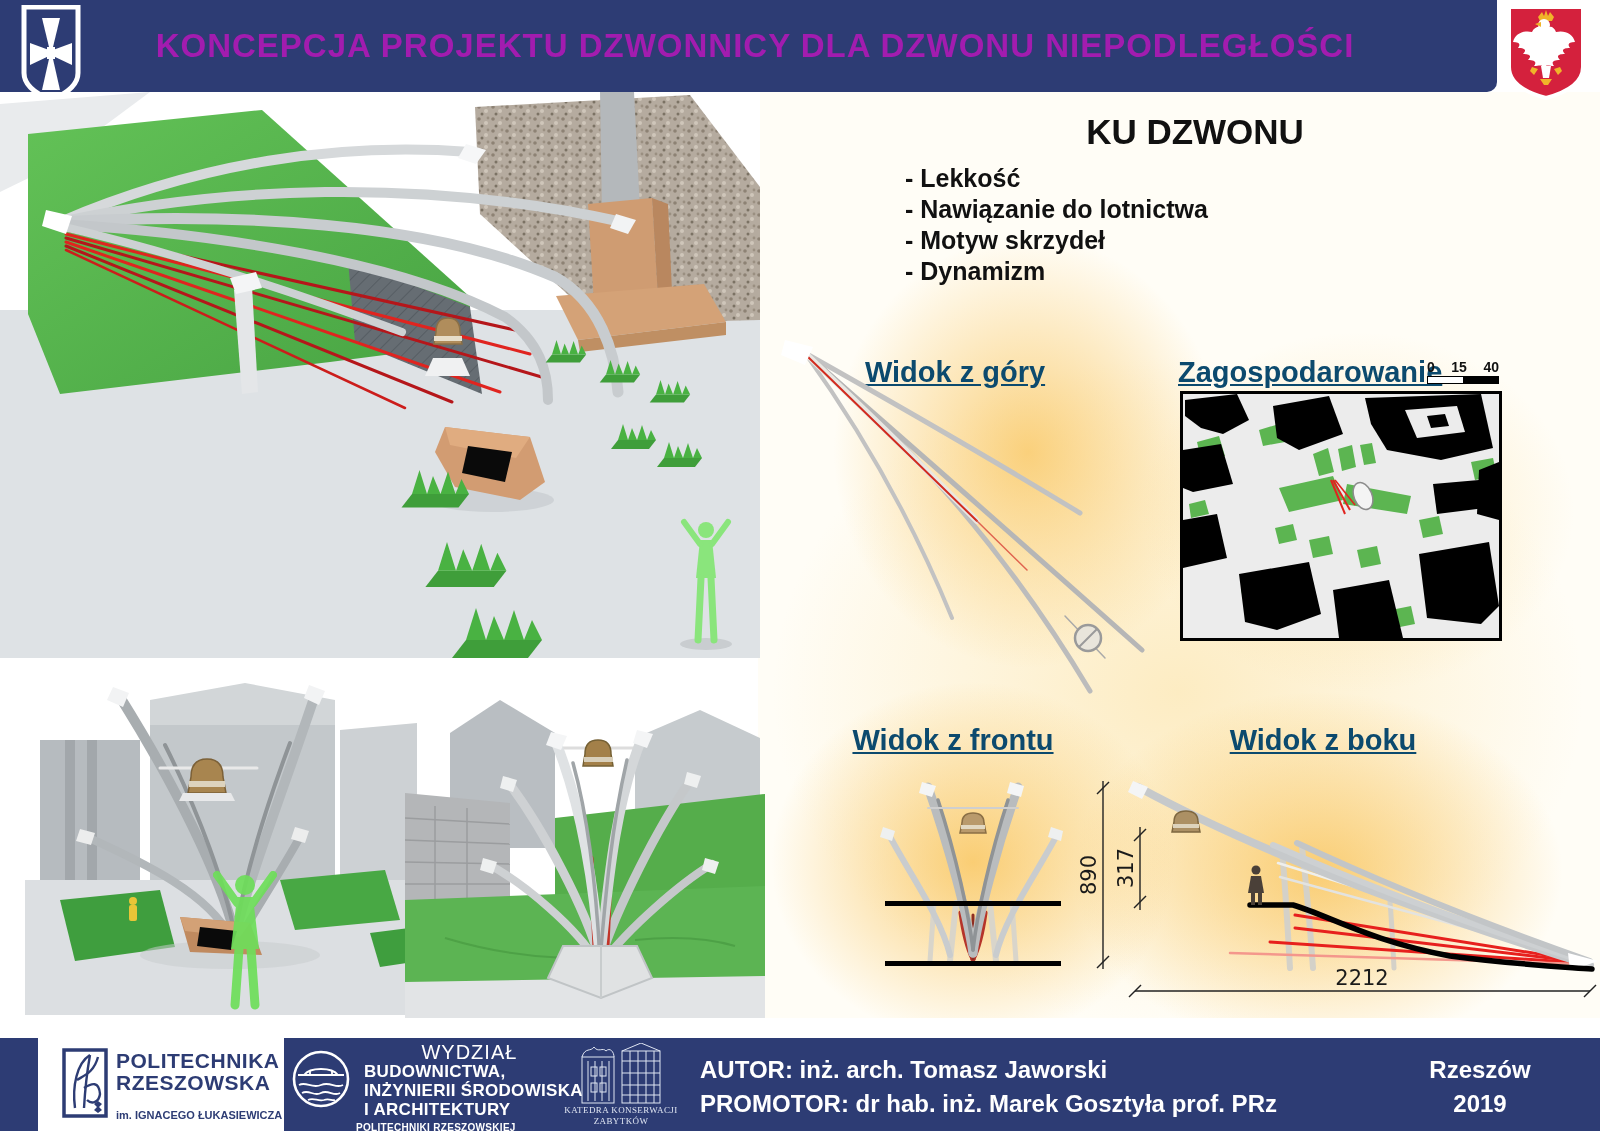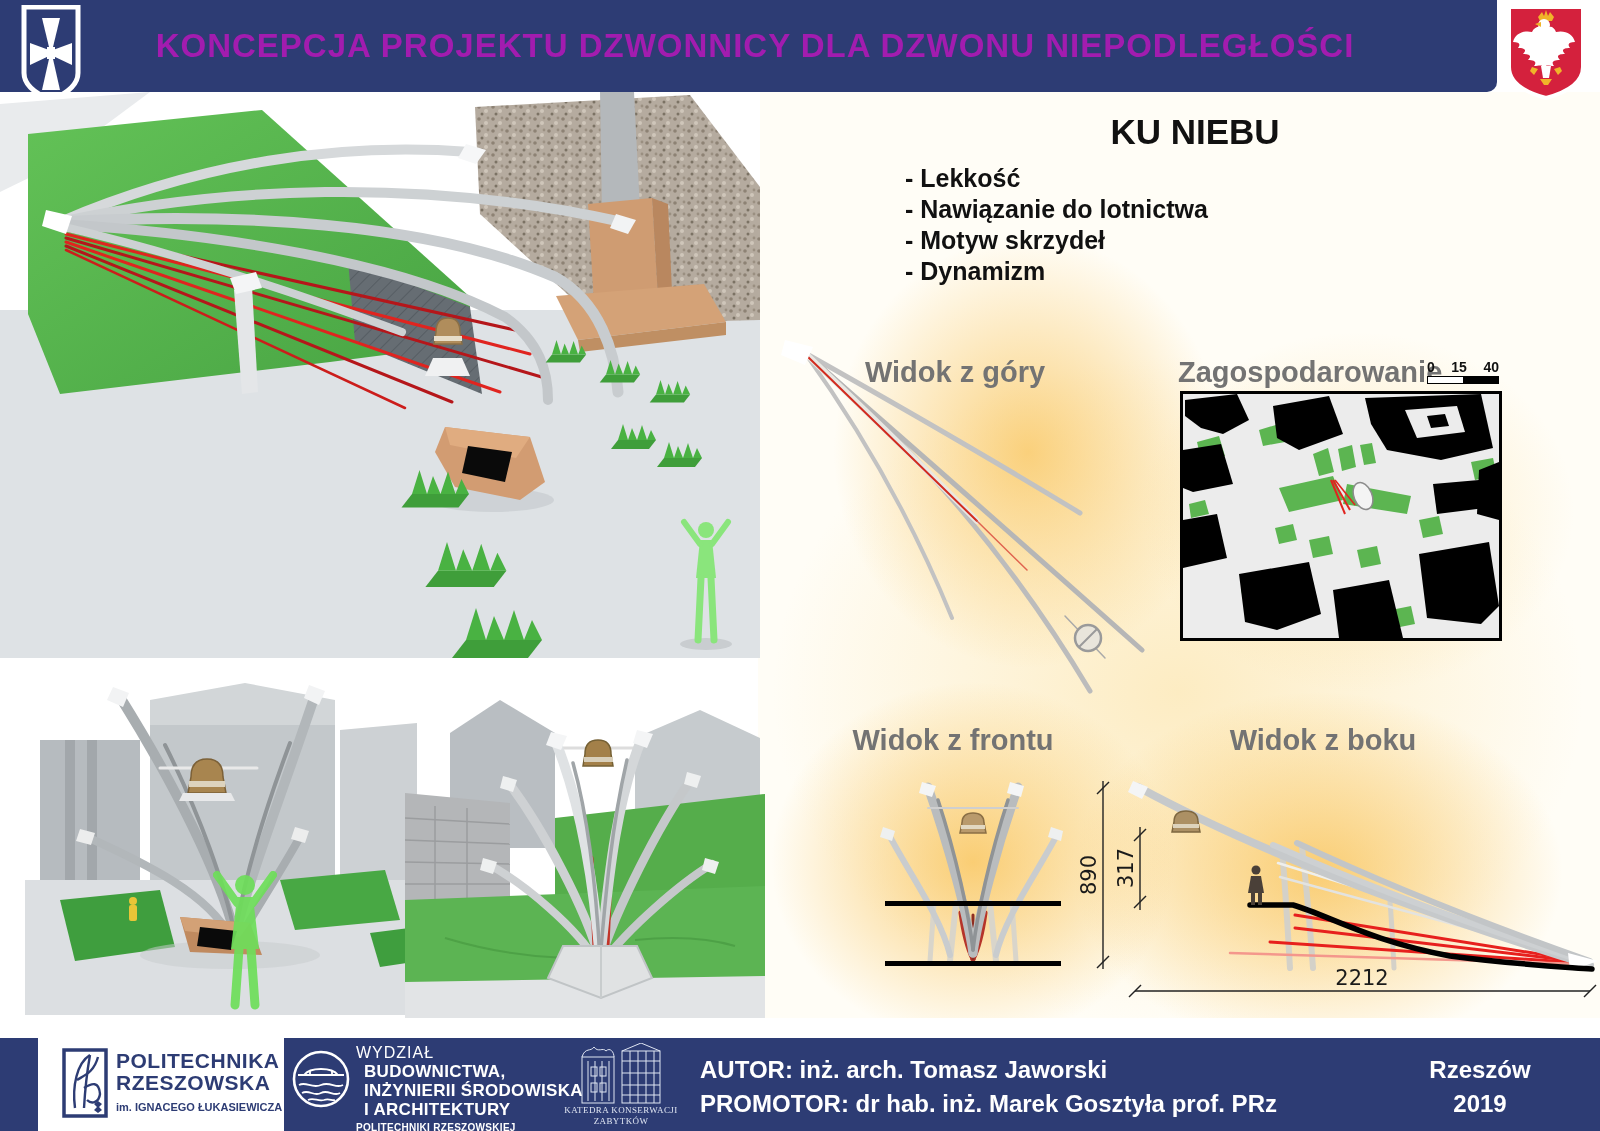--- a/index.html
+++ b/index.html
@@ -14,36 +14,36 @@
   .right-bg{position:absolute;left:758px;top:92px;width:842px;height:926px;background-color:#fffdf6;
     background-image:
       radial-gradient(ellipse 270px 300px at 270px 360px, rgba(249,198,96,.80), rgba(249,198,96,0) 72%),
       radial-gradient(ellipse 300px 250px at 600px 420px, rgba(250,212,128,.45), rgba(250,212,128,0) 72%),
       radial-gradient(ellipse 280px 250px at 215px 770px, rgba(249,198,96,.85), rgba(249,198,96,0) 72%),
       radial-gradient(ellipse 340px 250px at 560px 780px, rgba(249,198,96,.85), rgba(249,198,96,0) 72%),
       radial-gradient(ellipse 520px 430px at 420px 600px, rgba(251,222,152,.55), rgba(251,222,152,0) 78%);}
   
   .ku-title{position:absolute;left:930px;top:112px;width:530px;text-align:center;font-size:35px;font-weight:bold;}
   .ku-list{position:absolute;left:905px;top:163px;width:580px;text-align:left;font-size:25px;font-weight:bold;line-height:31px;}
-  .vlabel{position:absolute;height:36px;font-size:29px;font-weight:bold;text-align:center;white-space:nowrap;color:#737373;}
+  .vlabel{position:absolute;height:36px;font-size:29px;font-weight:bold;text-align:center;white-space:nowrap;color:#0c4a6e;text-decoration:underline;}
   
   .map-box{position:absolute;left:1180px;top:391px;width:322px;height:250px;border:3px solid #000;background:#ececec;box-sizing:border-box;}
   .scale{position:absolute;left:1427px;top:360px;width:72px;}
   .scale-nums{display:flex;justify-content:space-between;font-size:14px;font-weight:bold;color:#111;line-height:14px;}
   .scale-bar{margin-top:2px;height:6px;border:1.5px solid #000;display:flex;box-sizing:content-box;}
   .scale-bar .c1{width:50%;background:#fff;}
   .scale-bar .c2{width:50%;background:#000;}
   
   .f-band{position:absolute;left:0;top:1038px;width:1600px;height:93px;background:#2d3c74;}
   .f-white{position:absolute;left:38px;top:1038px;width:246px;height:93px;background:#ffffff;}
   .uni-text{position:absolute;left:116px;top:1050px;color:#2d3c74;line-height:22px;white-space:nowrap;}
   .uni-text .l1{font-size:21px;font-weight:bold;letter-spacing:.5px;}
-  .uni-text .l3{font-size:11px;font-weight:bold;margin-top:2px;}
+  .uni-text .l3{font-size:11px;font-weight:bold;margin-top:10px;}
   .fac-text{position:absolute;left:356px;top:1043px;color:#fff;white-space:nowrap;}
-  .fac-text .a{font-size:16px;letter-spacing:1px;line-height:19px;}
+  .fac-text .a{font-size:20px;letter-spacing:1px;line-height:19px;text-align:center;}
   .fac-text .b{font-size:17px;font-weight:bold;line-height:19px;letter-spacing:.3px;margin-left:8px;}
   .fac-text .c{font-size:10px;font-weight:bold;line-height:13px;margin-top:2px;letter-spacing:.3px;}
   .dept-cap{position:absolute;left:556px;top:1105px;width:130px;text-align:center;color:#dfe5f2;
             font-family:"Liberation Serif",serif;font-size:9px;line-height:11px;letter-spacing:.4px;}
   .author{position:absolute;left:700px;top:1053px;color:#fff;font-size:24px;font-weight:bold;line-height:34px;white-space:nowrap;}
   .place-year{position:absolute;left:1410px;top:1053px;width:140px;text-align:center;color:#fff;font-size:24px;font-weight:bold;line-height:34px;}
   svg text{font-family:"DejaVu Sans",sans-serif;}
 </style>
 </head>
 <body>
@@ -262,21 +262,21 @@
     <g>
       <path d="M180,76 Q180,62 193,62 Q206,62 206,76 L208,88 L178,88 Z" fill="#a38049" stroke="#756034" stroke-width="1.5"></path>
       <rect x="179" y="79" width="29" height="5" fill="#d8cfba"></rect>
     </g>
     <g>
       <polygon points="158,268 232,268 247,300 196,320 143,300" fill="#e0e2e3" stroke="#c0c4c6" stroke-width="2"></polygon>
       <line x1="196" y1="268" x2="196" y2="320" stroke="#c8cccd" stroke-width="2"></line>
     </g>
   </svg>
 
-  <div class="ku-title">KU NIEBU</div>
+  <div class="ku-title">KU DZWONU</div>
   <div class="ku-list">
     <div>- Lekkość</div>
     <div>- Nawiązanie do lotnictwa</div>
     <div>- Motyw skrzydeł</div>
     <div>- Dynamizm</div>
   </div>
 
   <div class="vlabel" style="left:855px;top:356px;width:200px;">Widok z góry</div>
   <svg class="abs" style="left:775px;top:338px;" width="390" height="372" viewBox="0 0 390 372">
     <g fill="none" stroke-linecap="round">

